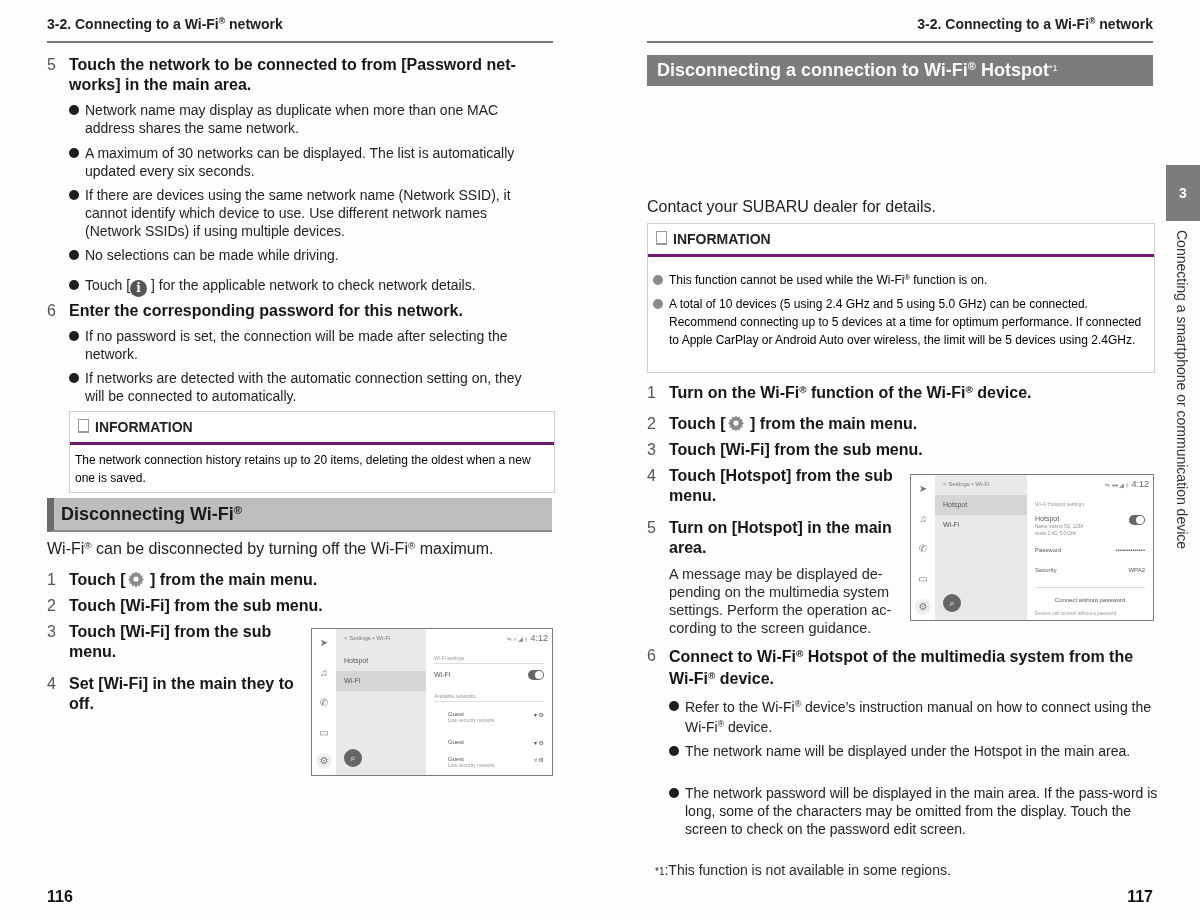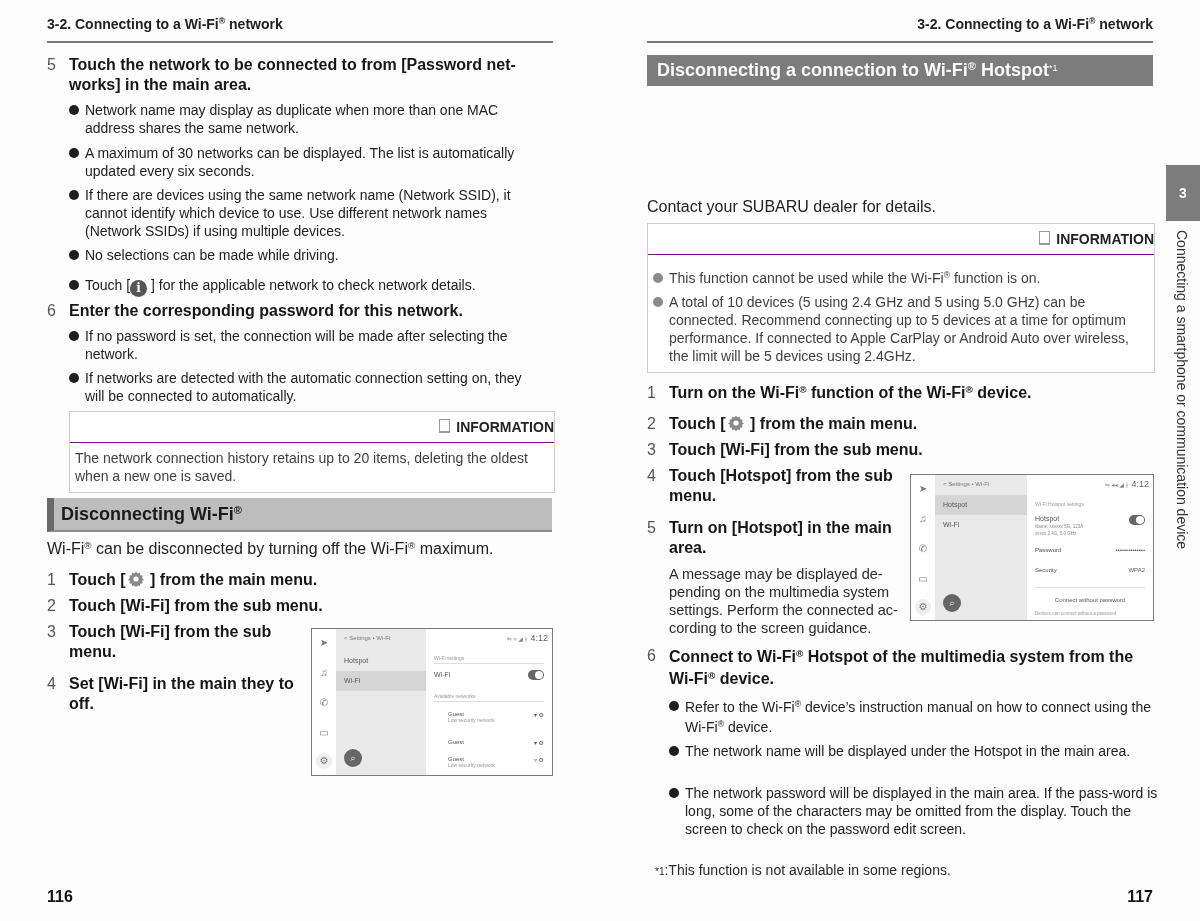--- a/index.html
+++ b/index.html
@@ -26,28 +26,28 @@
 
   .bullet { position: absolute; left: 22px; font-size: 14px; line-height: 18px; color: #222; }
   .bullet::before {
     content: ""; position: absolute; left: 0; top: 4px; width: 10px; height: 10px;
     border-radius: 50%; background: #1e1e1e;
   }
   .bullet .btxt { display: block; margin-left: 16px; }
 
   .infobox { position: absolute; border: 1px solid #cfcfcf; background: #fff; }
   .infobox .ihead {
-    height: 30px; border-bottom: 1px solid #701a75; font-weight: bold; font-size: 14px;
-    line-height: 30px; padding-left: 8px; color: #222; text-align: right;
+    height: 30px; border-bottom: 3px solid #701a75; font-weight: bold; font-size: 14px;
+    line-height: 30px; padding-left: 8px; color: #222;
   }
   .infobox .ihead .bk {
     display: inline-block; width: 9px; height: 11px; border: 1px solid #9a9a9a; border-bottom-width: 2px;
     margin-right: 6px; vertical-align: -1px;
   }
-  .infobox .ibody { font-size: 14px; line-height: 18px; padding: 6px 6px 6px 5px; color: #404040; }
+  .infobox .ibody { font-size: 12px; line-height: 18px; padding: 6px 6px 6px 5px; color: #000000; }
   .ibullet { position: relative; padding-left: 16px; margin-bottom: 6px; }
   .ibullet::before {
     content: ""; position: absolute; left: 0; top: 4px; width: 10px; height: 10px;
     border-radius: 50%; background: #8a8a8a;
   }
 
   .section-bar-light {
     position: absolute; height: 32px; background: #bdbdbd; border-left: 7px solid #6a6a6a;
     border-bottom: 2px solid #8a8a8a;
     font-size: 18px; font-weight: bold; line-height: 32px; padding-left: 7px; color: #1a1a1a;
@@ -237,21 +237,21 @@
       <span class="txt">Touch [Wi-Fi] from the sub menu.</span>
   </div>
   <div class="step" style="top:466px;width:258px;">
     <span class="num">4</span>
       <span class="txt">Touch [Hotspot] from the sub menu.</span>
   </div>
   <div class="step" style="top:518px;width:258px;">
     <span class="num">5</span>
       <span class="txt">Turn on [Hotspot] in the main area.</span>
   </div>
-  <div class="note" style="left:22px;top:565px;width:238px;font-size:14.5px;">A message may be displayed de-pending on the multimedia system settings. Perform the connected ac-cording to the screen guidance.</div>
+  <div class="note" style="left:22px;top:565px;width:238px;font-size:14.5px;">A message may be displayed de-pending on the multimedia system settings. Perform the operation ac-cording to the screen guidance.</div>
 
   <div class="screen" style="left:263px;top:474px;width:242px;height:145px;">
     <div class="rail">
       <div class="ri" style="top:8px;">➤</div>
       <div class="ri" style="top:38px;">♫</div>
       <div class="ri" style="top:68px;">✆</div>
       <div class="ri" style="top:98px;">▭</div>
       <div class="ri sel" style="top:124px;">⚙</div>
     </div>
     <div class="submenu" style="width:92px;">

